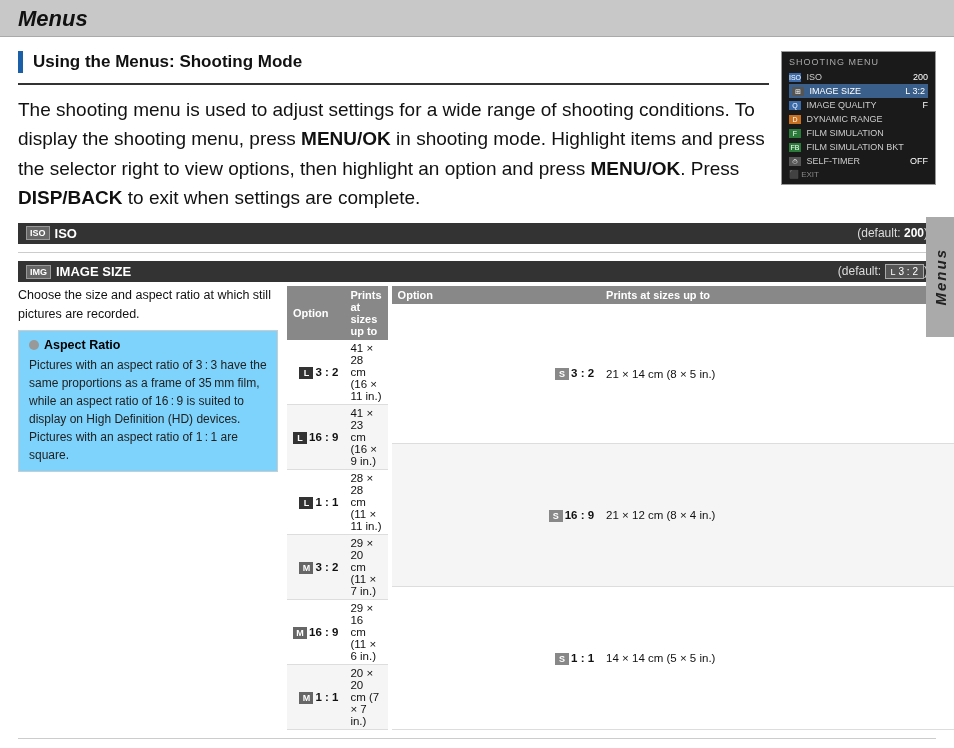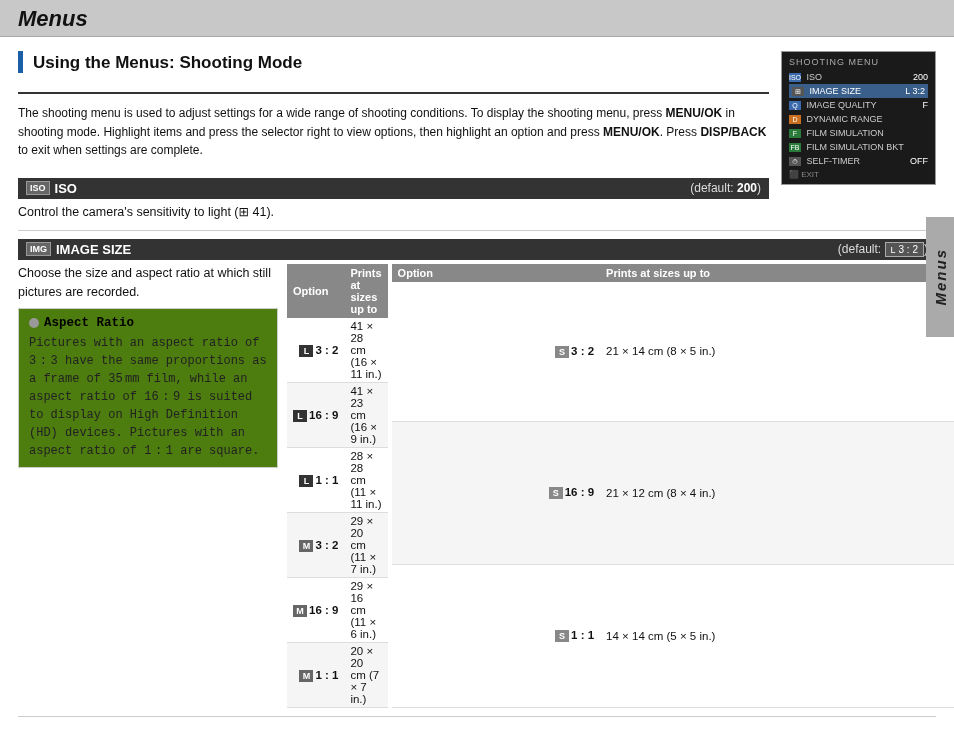--- a/index.html
+++ b/index.html
@@ -56,40 +56,40 @@
       color: #222;
       letter-spacing: 2px;
     }
 
     
     .section-heading {
       font-size: 17px;
       font-weight: bold;
       color: #111;
       border-bottom: 2px solid #333;
-      padding-bottom: 19px;
+      padding-bottom: 10px;
       margin-bottom: 10px;
       display: flex;
-      align-items: flex-end;
+      align-items: center;
       gap: 6px;
     }
     .section-heading .blue-bar {
       width: 5px;
       height: 22px;
       background: #1a5fa8;
       display: inline-block;
       margin-right: 4px;
     }
 
     
     .intro-para {
-      font-size: 12px;
+      font-size: 19px;
       line-height: 1.55;
       color: #111;
-      margin-bottom: 18px;
+      margin-bottom: 10px;
     }
     .intro-para strong {
       font-weight: bold;
     }
 
     
     .camera-menu-img {
       float: right;
       margin-left: 12px;
       margin-bottom: 8px;
@@ -219,22 +219,21 @@
     }
     .image-size-right {
       flex: 1;
     }
 
     
     .aspect-ratio-box {
       border: 1px solid #ccc;
       padding: 7px 10px;
       margin: 5px 0;
-      background: #4d7c0f;
-      font-family: Liberation Mono, monospace;
+      background: #7dd3fc;
     }
     .aspect-ratio-box .ar-title {
       display: flex;
       align-items: center;
       gap: 5px;
       font-weight: bold;
       font-size: 12.5px;
       margin-bottom: 4px;
     }
     .aspect-ratio-box .ar-dot {
@@ -349,23 +348,20 @@
   <div class="feature-bar">
     <div class="feature-name">
       <span class="feature-icon">ISO</span>
       <span>ISO</span>
     </div>
     <div class="feature-default">
       (<span>default:</span> <strong>200</strong>)
     </div>
   </div>
 
-  <p class="feature-desc">
-    <span>Control the camera's sensitivity to light (</span>⊞ <span>41</span><span>).</span>
-  </p>
 
   <hr class="divider-line">
 
   <div class="feature-bar">
     <div class="feature-name">
       <span class="feature-icon">IMG</span>
       <span>IMAGE SIZE</span>
     </div>
     <div class="feature-default">
       (<span>default:</span>

